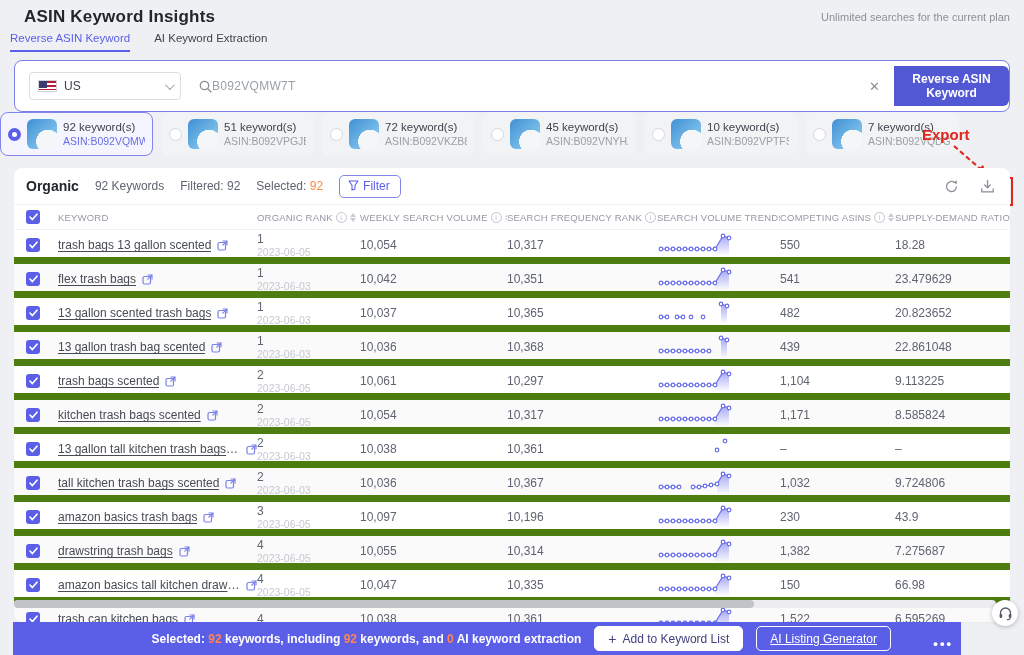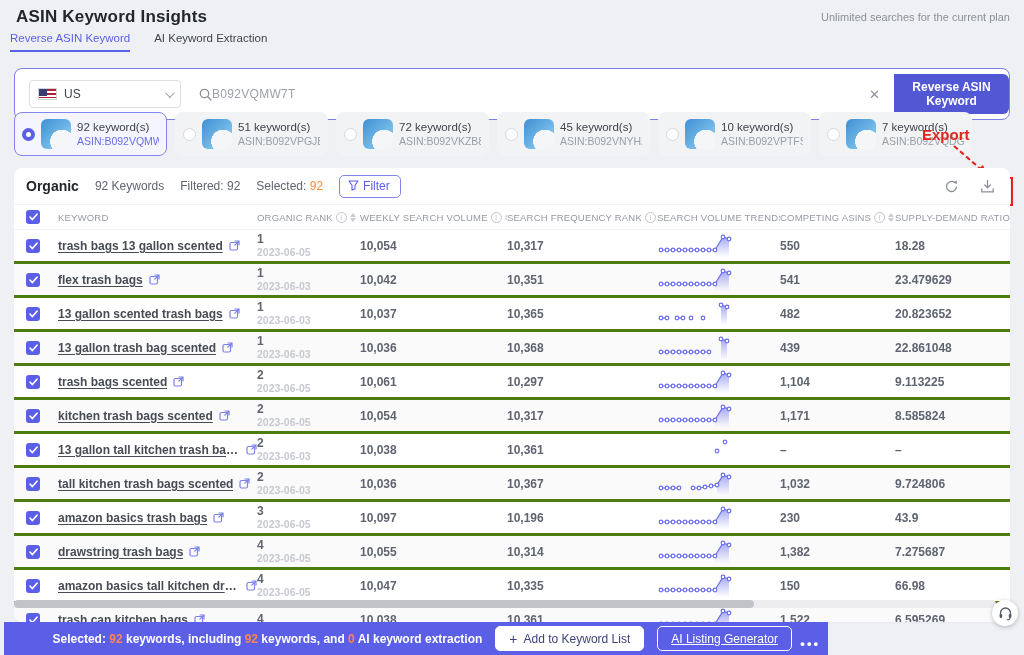--- a/index.html
+++ b/index.html
@@ -1,40 +1,40 @@
 <!DOCTYPE html>
 <html><head>
 <meta charset="utf-8">
 <style>
   * { margin:0; padding:0; box-sizing:border-box; }
   html,body { width:1024px; height:655px; }
   body { font-family:"Liberation Sans", sans-serif; background:#eff0f3; position:relative; overflow:hidden; }
   .page { position:relative; width:1024px; height:655px; overflow:hidden; }
 
   
-  .page-title { position:absolute; left:16px; top:7px; font-size:17px; font-weight:600; color:#23262d; letter-spacing:.2px; }
+  .page-title { position:absolute; left:24px; top:7px; font-size:17px; font-weight:600; color:#23262d; letter-spacing:.2px; }
   .plan-note { position:absolute; right:14px; top:11px; font-size:11px; color:#8b9097; }
   .tabs { position:absolute; left:10px; top:32px; display:flex; gap:24px; }
   .tab { font-size:11.5px; color:#3f434b; padding-bottom:6px; cursor:pointer; }
   .tab.active { color:#5b5fe8; border-bottom:2px solid #5b5fe8; }
 
   
-  .search-wrap { position:absolute; left:14px; top:68px; width:996px; height:52px; background:#fff; border:1.5px solid #7b80ea; border-radius:8px; display:flex; align-items:center; overflow:hidden; }
+  .search-wrap { position:absolute; left:14px; top:60px; width:996px; height:52px; background:#fff; border:1.5px solid #7b80ea; border-radius:8px; display:flex; align-items:center; overflow:hidden; }
   .country-select { margin-left:14px; width:152px; height:28px; border:1px solid #dadde2; border-radius:4px; display:flex; align-items:center; padding:0 8px; gap:7px; cursor:pointer; }
   .flag { width:19px; height:12px; position:relative; background:repeating-linear-gradient(#b22234 0 1.9px,#fff 1.9px 3.8px); border:0.5px solid #d0d3d8; }
   .flag::after { content:""; position:absolute; left:0; top:0; width:8px; height:6.5px; background:#3c3b6e; }
   .country-label { font-size:12px; color:#3f434b; flex:1; }
   .chevron { width:7px; height:7px; border-right:1.5px solid #9aa0a8; border-bottom:1.5px solid #9aa0a8; transform:rotate(45deg) translateY(-2px); }
   .search-field { flex:1; display:flex; align-items:center; margin-left:18px; }
   .search-value { font-size:12px; color:#9aa0a8; letter-spacing:.3px; }
   .clear-x { font-size:13px; color:#8b9097; margin-right:14px; cursor:pointer; }
   .search-btn { width:115px; height:40px; background:#5257d4; color:#fff; font-size:12px; font-weight:bold; border:none; border-radius:0 6px 6px 0; cursor:pointer; }
 
   
-  .cards { position:absolute; left:14px; top:112px; display:flex; gap:8px; }
+  .cards { position:absolute; left:0; top:112px; display:flex; gap:8px; }
   .asin-card { width:153px; height:44px; border-radius:8px; background:#f2f3f5; display:flex; align-items:center; padding:0 7px; gap:6px; cursor:pointer; border:1.5px solid transparent; }
   .asin-card.selected { background:#f4f5ff; border-color:#8286ec; }
   .radio { width:13px; height:13px; border-radius:50%; background:#fff; border:1px solid #d5d8de; flex:none; }
   .asin-card.selected .radio { border:4px solid #5b5fe8; }
   .thumb { width:30px; height:30px; border-radius:6px; flex:none;
     background: radial-gradient(circle at 70% 75%, #f5f6f8 0 38%, transparent 39%), linear-gradient(135deg,#3f8fd4 0%, #6fb6e6 55%, #9ed1ef 100%); }
   .card-lines { display:flex; flex-direction:column; line-height:1.25; overflow:hidden; }
   .card-count { font-size:11.5px; color:#3f434b; }
   .card-asin { font-size:10.5px; color:#9aa0a8; white-space:nowrap; }
   .asin-card.selected .card-asin { color:#6a6fe8; }
@@ -56,38 +56,38 @@
 
   .grid-row { display:grid; grid-template-columns:44px 199px 103px 147px 150px 123px 115px 1fr; align-items:center; }
   .thead { height:26px; border-top:1px solid #f1f2f4; border-bottom:1px solid #f1f2f4; }
   .th { font-size:9.5px; color:#9599a3; letter-spacing:.2px; display:flex; align-items:center; gap:3px; white-space:nowrap; overflow:hidden; }
   .info-i { width:11px; height:11px; border:1px solid #bfc3cb; border-radius:50%; color:#bfc3cb; font-size:7.5px; line-height:9.5px; text-align:center; font-style:normal; flex:none; cursor:pointer; }
   .sorter { display:flex; flex-direction:column; gap:1px; cursor:pointer; }
   .sorter i { width:0; height:0; border-left:3px solid transparent; border-right:3px solid transparent; display:block; }
   .sorter .up { border-bottom:4px solid #c9ccd3; }
   .sorter .dn { border-top:4px solid #c9ccd3; }
 
-  .row { height:34px; border-bottom:3px solid #4d7c0f;font-weight:bold; }
+  .row { height:34px; border-bottom:7px solid #4d7c0f; }
   .row:nth-child(even) { background:#fafafb; }
   .cb { width:14px; height:14px; margin-left:12px; background:#5b5fe8; border-radius:3px; display:flex; align-items:center; justify-content:center; cursor:pointer; }
   .cb svg { display:block; }
   .kw-cell { display:flex; align-items:center; gap:6px; overflow:hidden; }
   .kw-link { font-size:12px; color:#474b53; text-decoration:underline; text-underline-offset:2px; white-space:nowrap; overflow:hidden; text-overflow:ellipsis; cursor:pointer; }
   .ext-ic { flex:none; cursor:pointer; display:flex; }
   .rank-cell { line-height:1.2; }
   .rank-num { font-size:12px; color:#5f6470; }
   .rank-date { font-size:10.5px; color:#c6c9cf; }
   .num { font-size:12px; color:#5f6470; }
 
   
   .hscroll { position:absolute; left:14px; top:600px; width:982px; height:8px; background:#ededf0; border-radius:4px; }
   .hscroll .thumb { position:absolute; left:0; top:0; height:8px; width:740px; background:#c2c3c9; border-radius:4px; cursor:grab; }
 
   
-  .footer { position:absolute; left:4px; bottom:0; width:824px; height:33px; background:#5b5fe8; display:flex; align-items:center; justify-content:flex-end; padding-right:36px; gap:13px; }
+  .footer { position:absolute; left:13px; bottom:0; width:948px; height:33px; background:#5b5fe8; display:flex; align-items:center; justify-content:flex-end; padding-right:70px; gap:13px; }
   .footer-text { font-size:12px; font-weight:bold; color:#fff; }
   .footer-text .hl { color:#ff8450; }
   .footer-btn { height:25px; border-radius:5px; font-size:12px; display:flex; align-items:center; padding:0 13px; gap:6px; cursor:pointer; border:1px solid #fff; }
   .footer-btn.light { background:#fff; color:#41417e; border-color:#fff; }
   .footer-btn.ghost { background:transparent; color:#fff;text-decoration:underline; }
   .footer-dots { position:absolute; right:8px; bottom:4px; color:#fff; font-size:13px; letter-spacing:2px; font-weight:bold; }
   .chat-fab { position:absolute; right:6px; top:600px; width:26px; height:26px; background:#fff; border-radius:50%; box-shadow:0 1px 4px rgba(0,0,0,.25); display:flex; align-items:center; justify-content:center; cursor:pointer; z-index:5; }
 </style>
 </head>
 <body>

